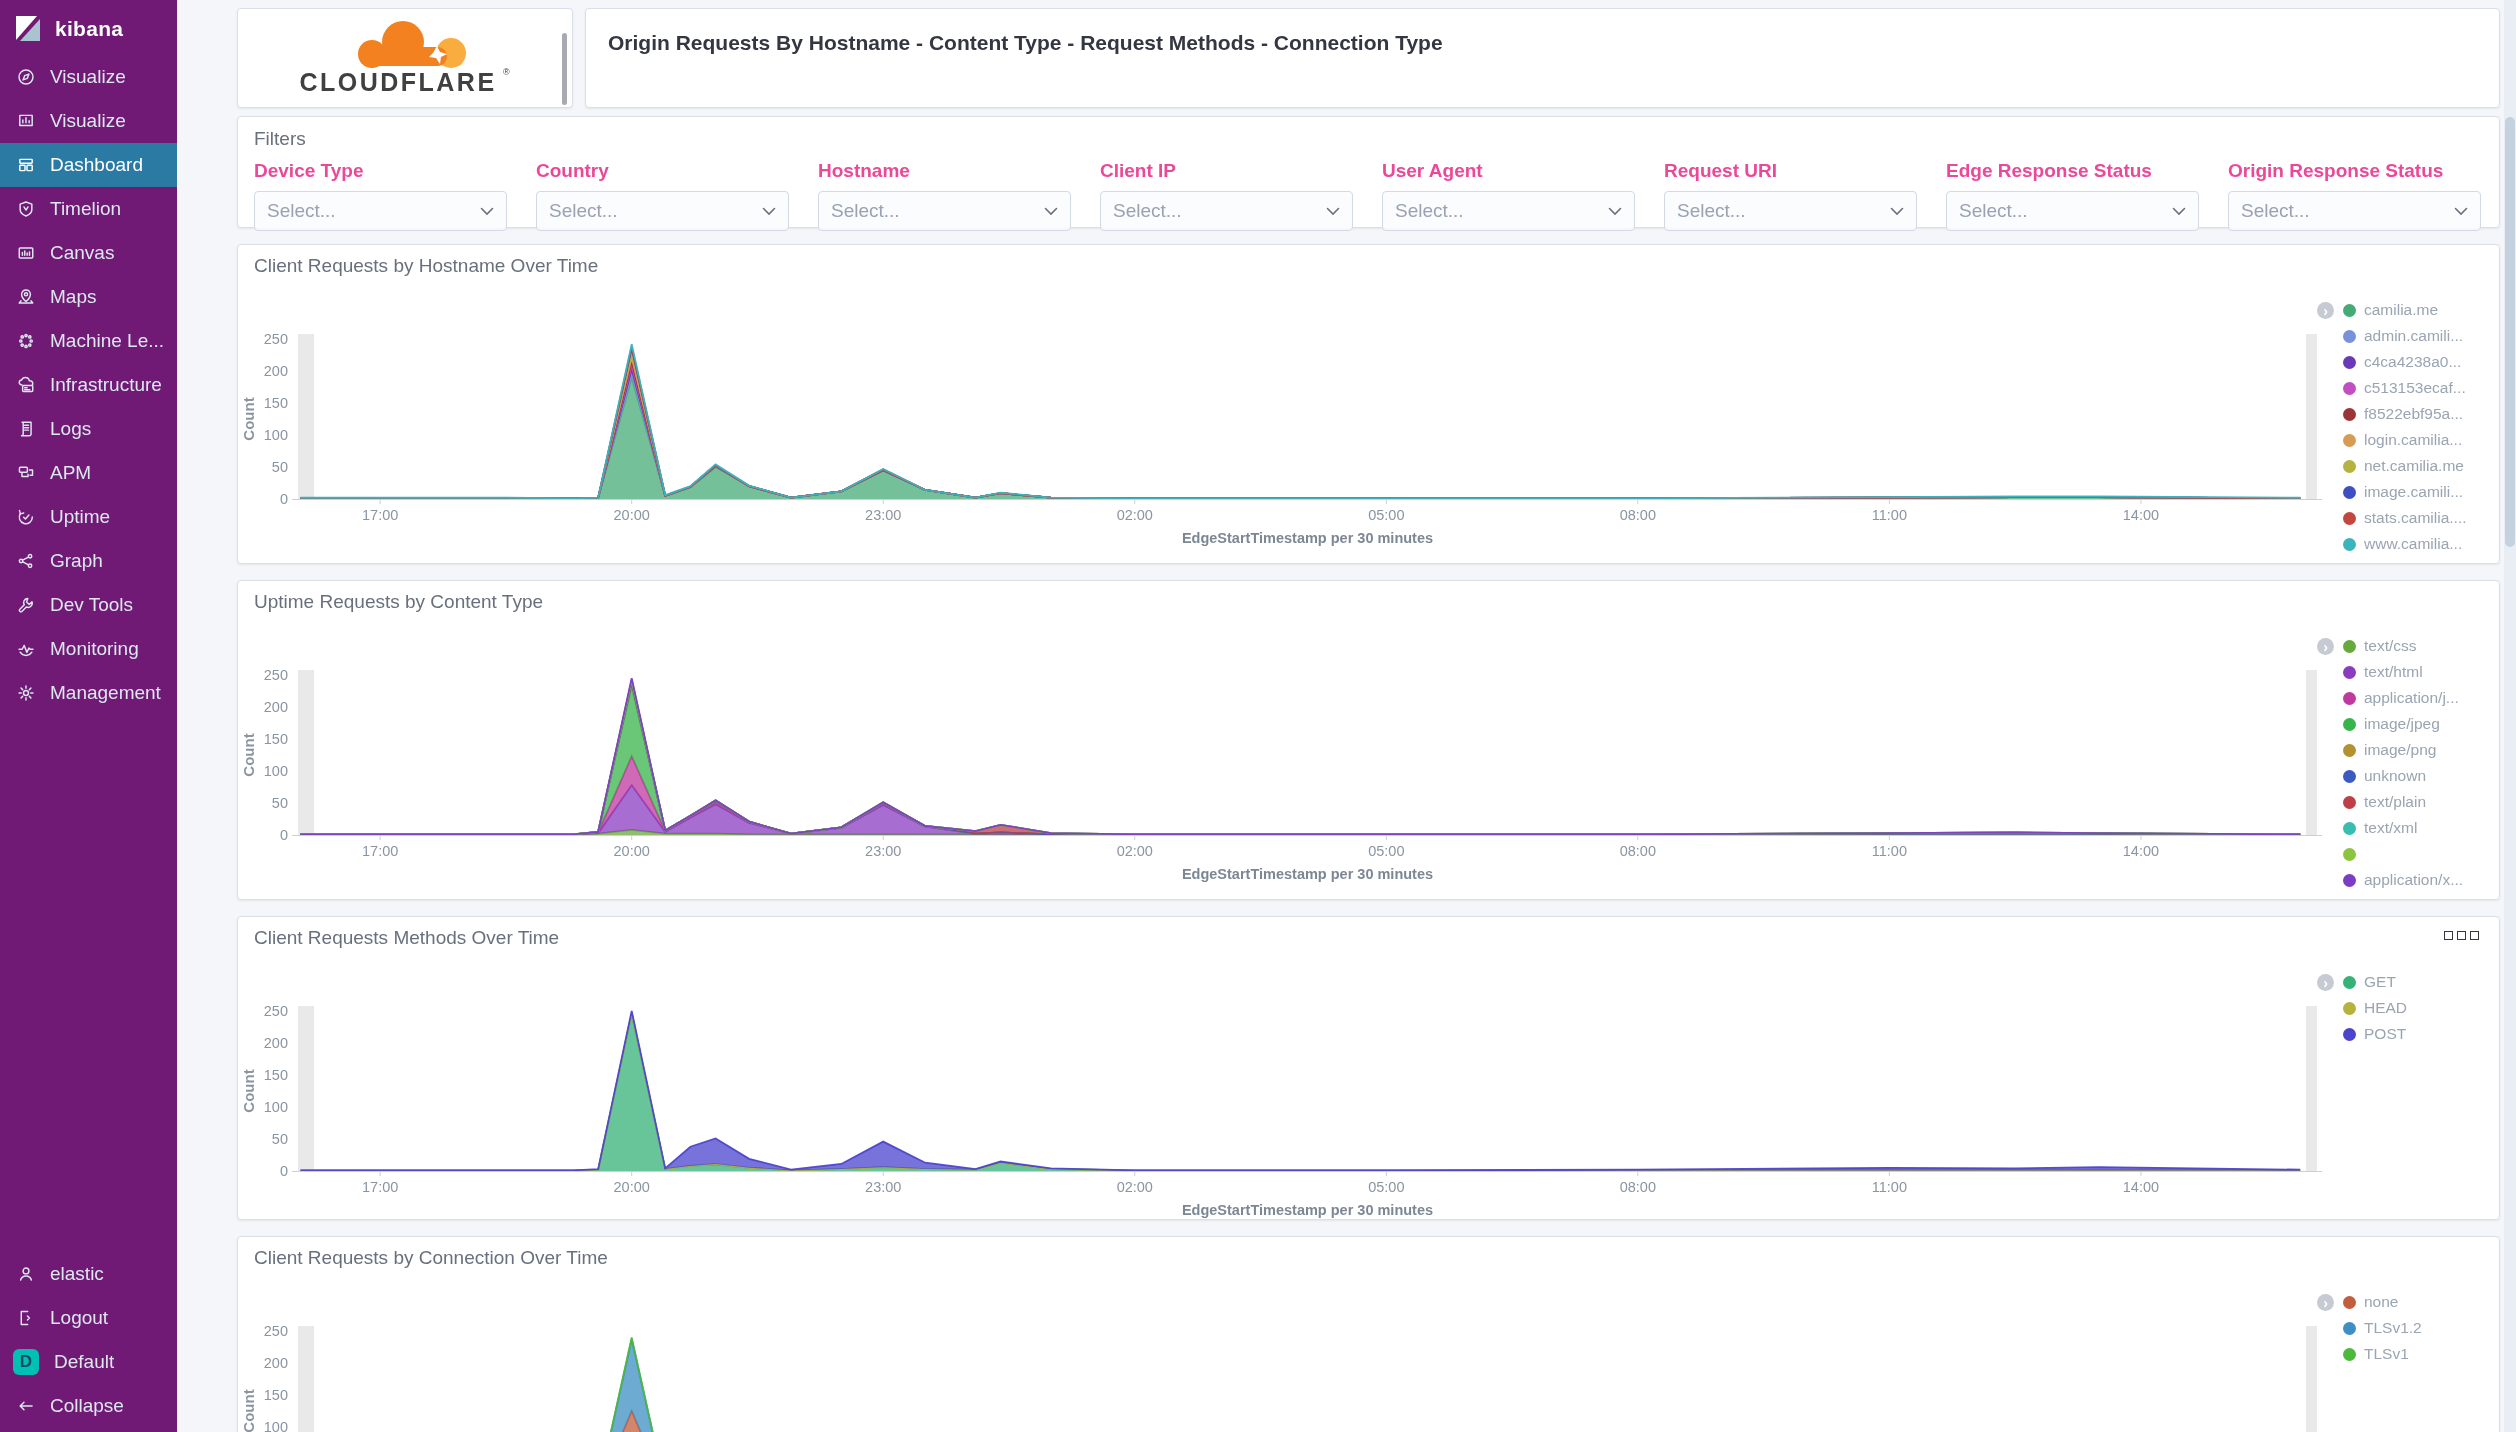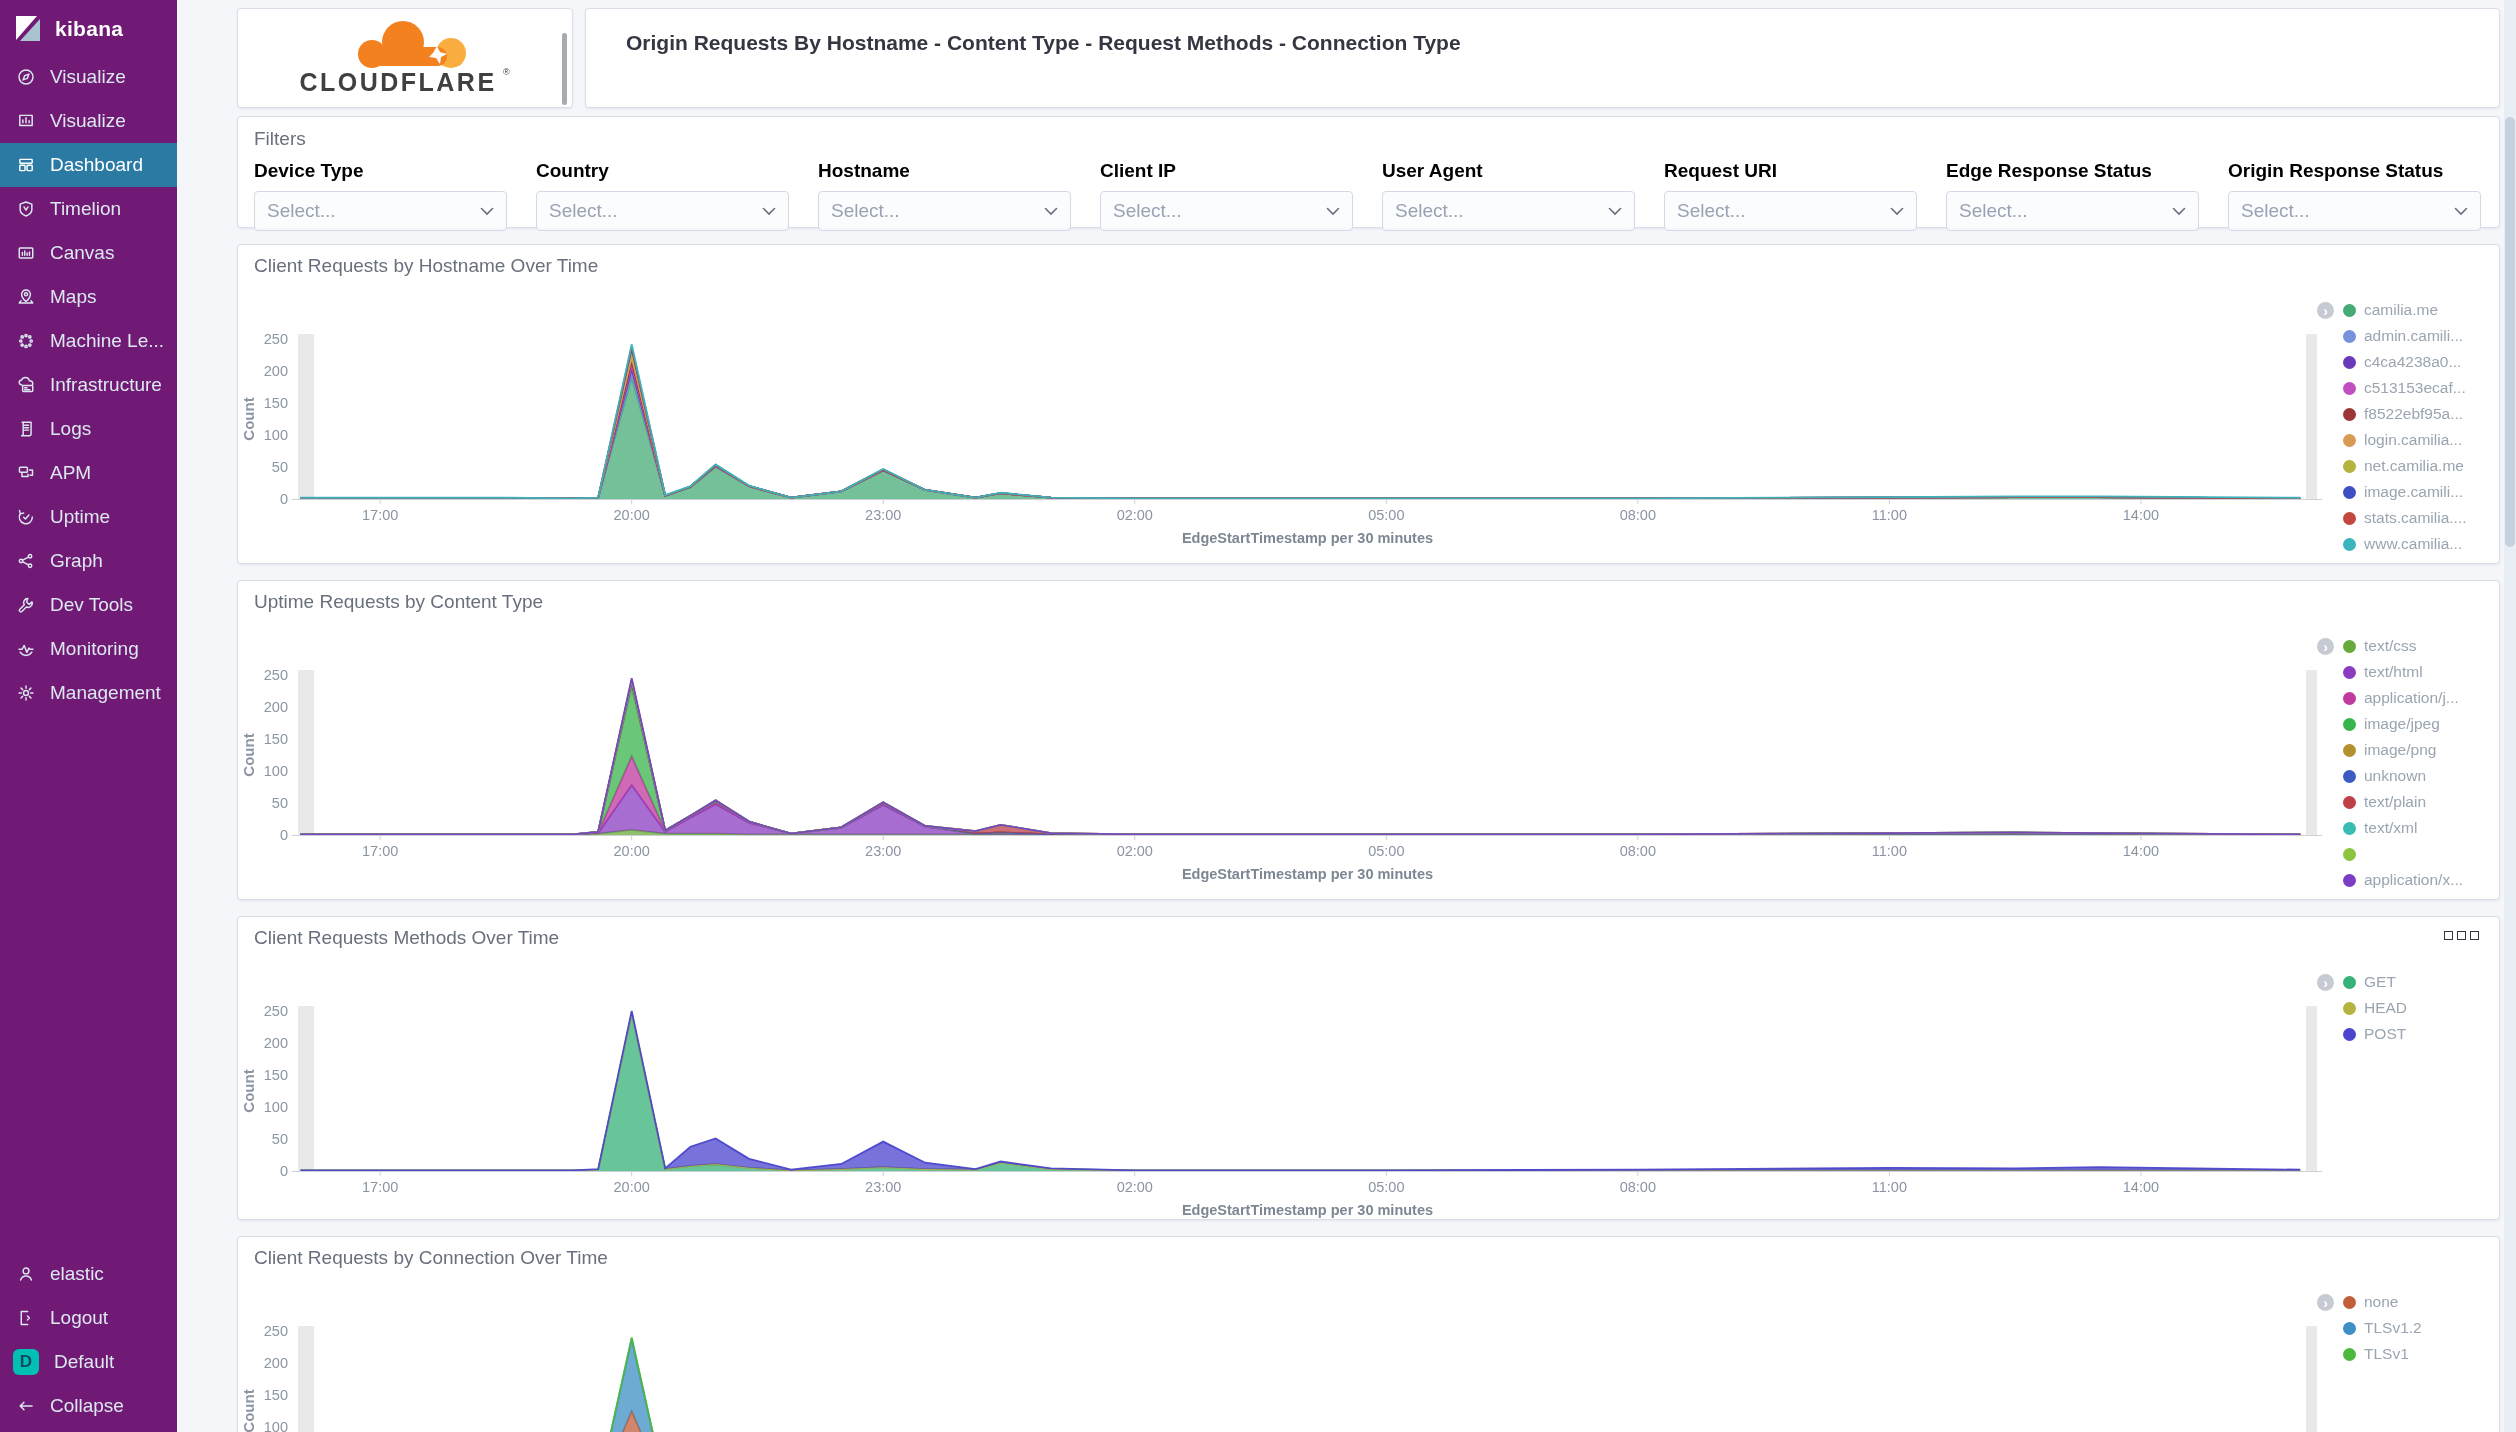--- a/index.html
+++ b/index.html
@@ -15,28 +15,28 @@
   .nav-bottom{position:absolute;bottom:4px;left:0;right:0;}
   .dbadge{width:26px;height:26px;border-radius:6px;background:#00bfb3;color:#0d4a63;font-weight:700;
     font-size:17px;display:flex;align-items:center;justify-content:center;margin-left:-4px;}
   
   .content{position:absolute;left:177px;top:0;width:2339px;height:1432px;padding:8px 16px 0 60px;box-sizing:border-box;}
   .panel{background:#fff;border:1px solid #d9dee8;border-radius:4px;box-sizing:border-box;
     box-shadow:0 1px 2px rgba(152,162,179,.18);}
   .header-row{display:flex;gap:12px;height:100px;}
   .logo-panel{width:336px;position:relative;display:flex;align-items:center;justify-content:center;overflow:hidden;}
   .mini-scroll{position:absolute;right:5px;top:24px;width:5px;height:72px;border-radius:3px;background:#a6abb1;}
-  .title-panel{flex:1;padding:22px 40px;}
+  .title-panel{flex:1;padding:22px 22px;}
   .title-panel h1{margin:0;font-size:21px;font-weight:700;color:#343741;}
   .filters-panel{margin-top:8px;height:112px;padding:11px 16px;}
   .filters-title{font-size:19px;color:#69707d;}
   .filter-row{display:flex;margin-top:10px;}
   .filter-col{width:253px;margin-right:29px;}
   .filter-col:last-child{margin-right:0;}
-  .filter-col .flabel{font-size:19px;font-weight:700;color:#000000;display:block;}
+  .filter-col .flabel{font-size:19px;font-weight:700;color:#ec4899;display:block;}
   .selectbox{margin-top:9px;height:38px;background:#fbfcfe;border:1px solid #d3dae6;border-radius:4px;
     display:flex;align-items:center;justify-content:space-between;padding:0 12px;font-size:19px;color:#98a2b3;
     cursor:pointer;box-shadow:inset 0 -2px 2px rgba(100,115,140,.04);}
   
   .chart-panel{margin-top:16px;position:relative;padding:10px 16px;}
   .chart-title{font-size:19px;color:#69707d;}
   .chart-svg-wrap{position:absolute;left:2px;top:42px;}
   .legend{position:absolute;right:14px;top:52px;width:168px;padding-left:26px;box-sizing:border-box;}
   .legend-row{display:flex;align-items:center;gap:8px;height:26px;font-size:15.5px;color:#9aa5b1;
     white-space:nowrap;overflow:hidden;cursor:pointer;}

